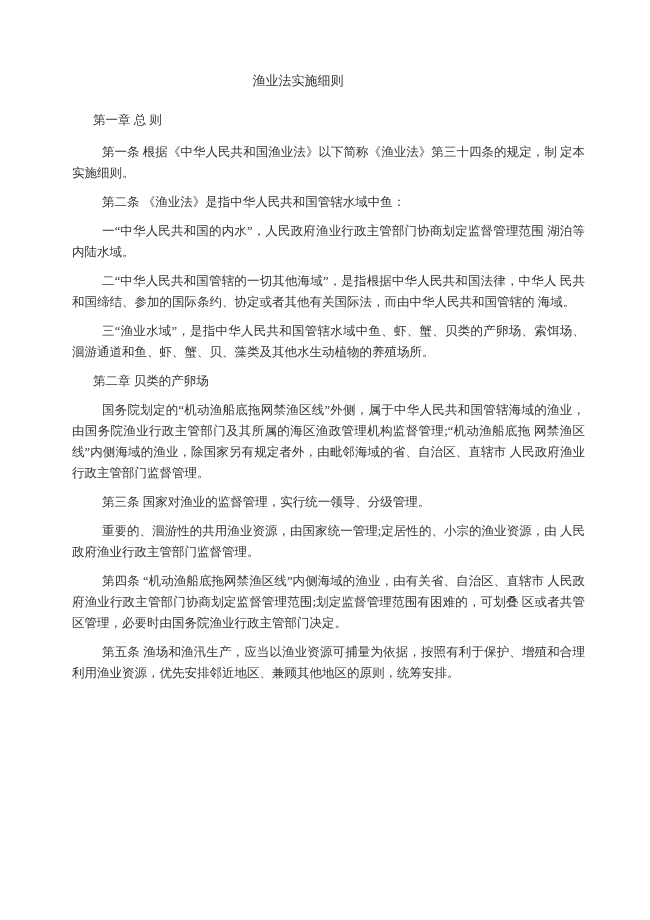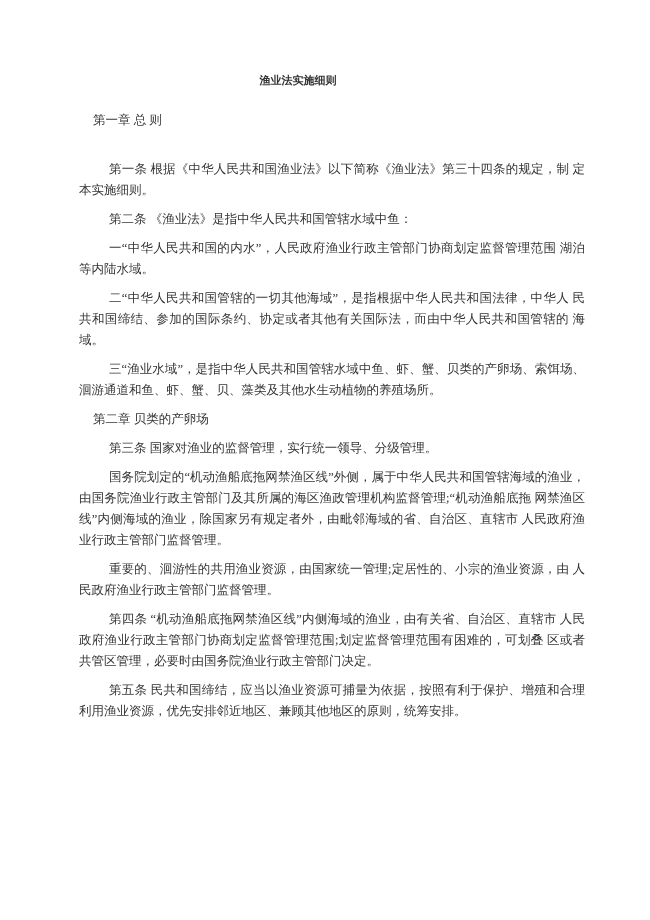--- a/index.html
+++ b/index.html
@@ -17,50 +17,50 @@
     font-family: "Liberation Serif", "DejaVu Serif", serif;
     font-size: 12.5px;
     line-height: 21px;
     color: #343434;
     overflow: hidden;
   }
   .doc-title {
     margin: 0 0 19px 0;
     padding-right: 52px;
     text-align: center;
-    font-weight: bold;
-    font-size: 11px;
+    font-weight: normal;
+    font-size: 13px;
     line-height: 21px;
   }
   p.para {
-    margin: 0 0 8px 16px;
+    margin: 0 0 8px 9px;
     text-indent: 30px;
     text-align: justify;
     word-break: break-all;
   }
   p.chapter {
     margin: 0 0 8px 0;
     text-indent: 30px;
     text-align: left;
   }
   p.chapter.first {
-    margin-bottom: 28px;
+    margin-bottom: 11px;
   }
 </style>
 </head>
 <body>
 
 <div class="page">
   <h1 class="doc-title">渔业法实施细则</h1>
 
   <p class="chapter first">第一章 总 则</p>
   <p class="para">第一条 根据《中华人民共和国渔业法》以下简称《渔业法》第三十四条的规定，制 定本实施细则。</p>
   <p class="para">第二条 《渔业法》是指中华人民共和国管辖水域中鱼：</p>
   <p class="para">一“中华人民共和国的内水”，人民政府渔业行政主管部门协商划定监督管理范围 湖泊等内陆水域。</p>
   <p class="para">二“中华人民共和国管辖的一切其他海域”，是指根据中华人民共和国法律，中华人 民共和国缔结、参加的国际条约、协定或者其他有关国际法，而由中华人民共和国管辖的 海域。</p>
   <p class="para">三“渔业水域”，是指中华人民共和国管辖水域中鱼、虾、蟹、贝类的产卵场、索饵场、洄游通道和鱼、虾、蟹、贝、藻类及其他水生动植物的养殖场所。</p>
   <p class="chapter">第二章 贝类的产卵场</p>
+  <p class="para">国务院划定的“机动渔船底拖网禁渔区线”外侧，属于中华人民共和国管辖海域的渔业，由国务院渔业行政主管部门及其所属的海区渔政管理机构监督管理;“机动渔船底拖 网禁渔区线”内侧海域的渔业，除国家另有规定者外，由毗邻海域的省、自治区、直辖市 人民政府渔业行政主管部门监督管理。</p>
   <p class="para">第三条 国家对渔业的监督管理，实行统一领导、分级管理。</p>
-  <p class="para">国务院划定的“机动渔船底拖网禁渔区线”外侧，属于中华人民共和国管辖海域的渔业，由国务院渔业行政主管部门及其所属的海区渔政管理机构监督管理;“机动渔船底拖 网禁渔区线”内侧海域的渔业，除国家另有规定者外，由毗邻海域的省、自治区、直辖市 人民政府渔业行政主管部门监督管理。</p>
   <p class="para">重要的、洄游性的共用渔业资源，由国家统一管理;定居性的、小宗的渔业资源，由 人民政府渔业行政主管部门监督管理。</p>
   <p class="para">第四条 “机动渔船底拖网禁渔区线”内侧海域的渔业，由有关省、自治区、直辖市 人民政府渔业行政主管部门协商划定监督管理范围;划定监督管理范围有困难的，可划叠 区或者共管区管理，必要时由国务院渔业行政主管部门决定。</p>
-  <p class="para">第五条 民共和国缔结，应当以渔业资源可捕量为依据，按照有利于保护、增殖和合理利用渔业资源，优先安排邻近地区、兼顾其他地区的原则，统筹安排。</p>
+  <p class="para">第五条 渔场和渔汛生产，应当以渔业资源可捕量为依据，按照有利于保护、增殖和合理利用渔业资源，优先安排邻近地区、兼顾其他地区的原则，统筹安排。</p>
 </div>
 
 </body></html>

